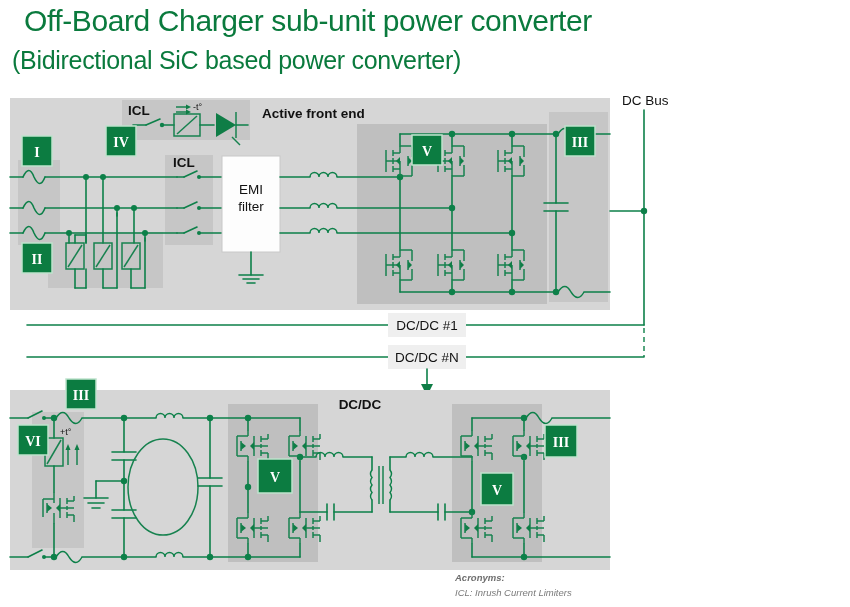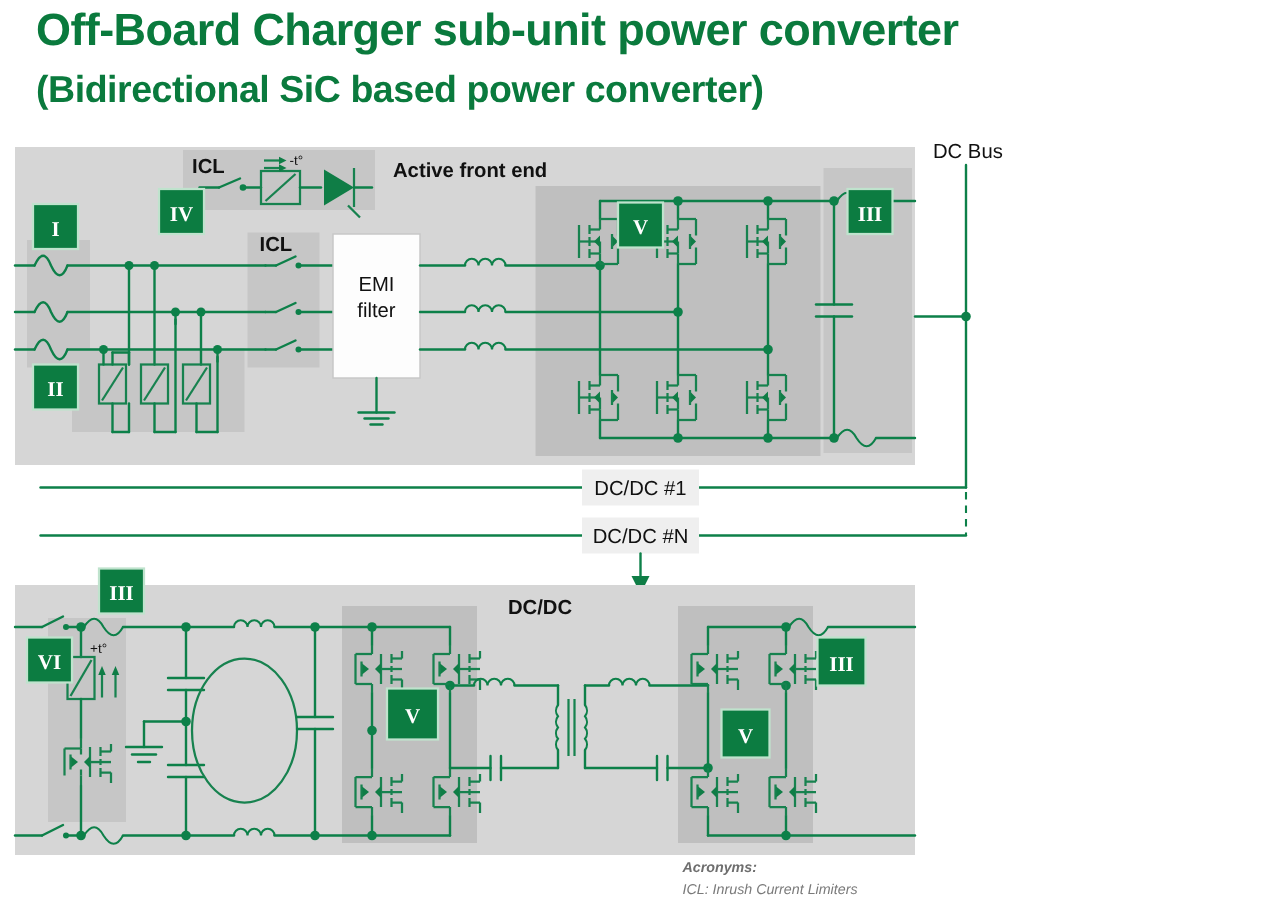--- a/index.html
+++ b/index.html
@@ -1,21 +1,21 @@
 <!DOCTYPE html>
 <html><head>
 <meta charset="utf-8">
 <style>
   html,body{margin:0;padding:0;background:#ffffff;}
   body{width:850px;height:607px;position:relative;overflow:hidden;
        font-family:"Liberation Sans",sans-serif;}
 
-  .title{position:absolute;left:24px;top:4px;font-size:30px;font-weight:bold;
+  .title{position:absolute;left:24px;top:4px;font-size:30px;font-weight:normal;
          color:#0a7a3d;letter-spacing:-0.4px;white-space:nowrap;}
-  .subtitle{position:absolute;left:24px;top:46px;font-size:25px;font-weight:bold;
+  .subtitle{position:absolute;left:12px;top:46px;font-size:25px;font-weight:normal;
             color:#0a7a3d;letter-spacing:-0.3px;white-space:nowrap;}
 
   #canvas{position:absolute;left:0;top:0;width:850px;height:607px;}
 
   .txt{font-family:"Liberation Sans",sans-serif;}
 
   .lbl-bold{font-size:13.5px;font-weight:bold;fill:#111111;}
   .lbl-plain{font-size:13.5px;fill:#111111;}
   .lbl-small{font-size:9px;fill:#111111;}
   .lbl-acr{font-size:9.5px;font-style:italic;fill:#7a7a7a;}

